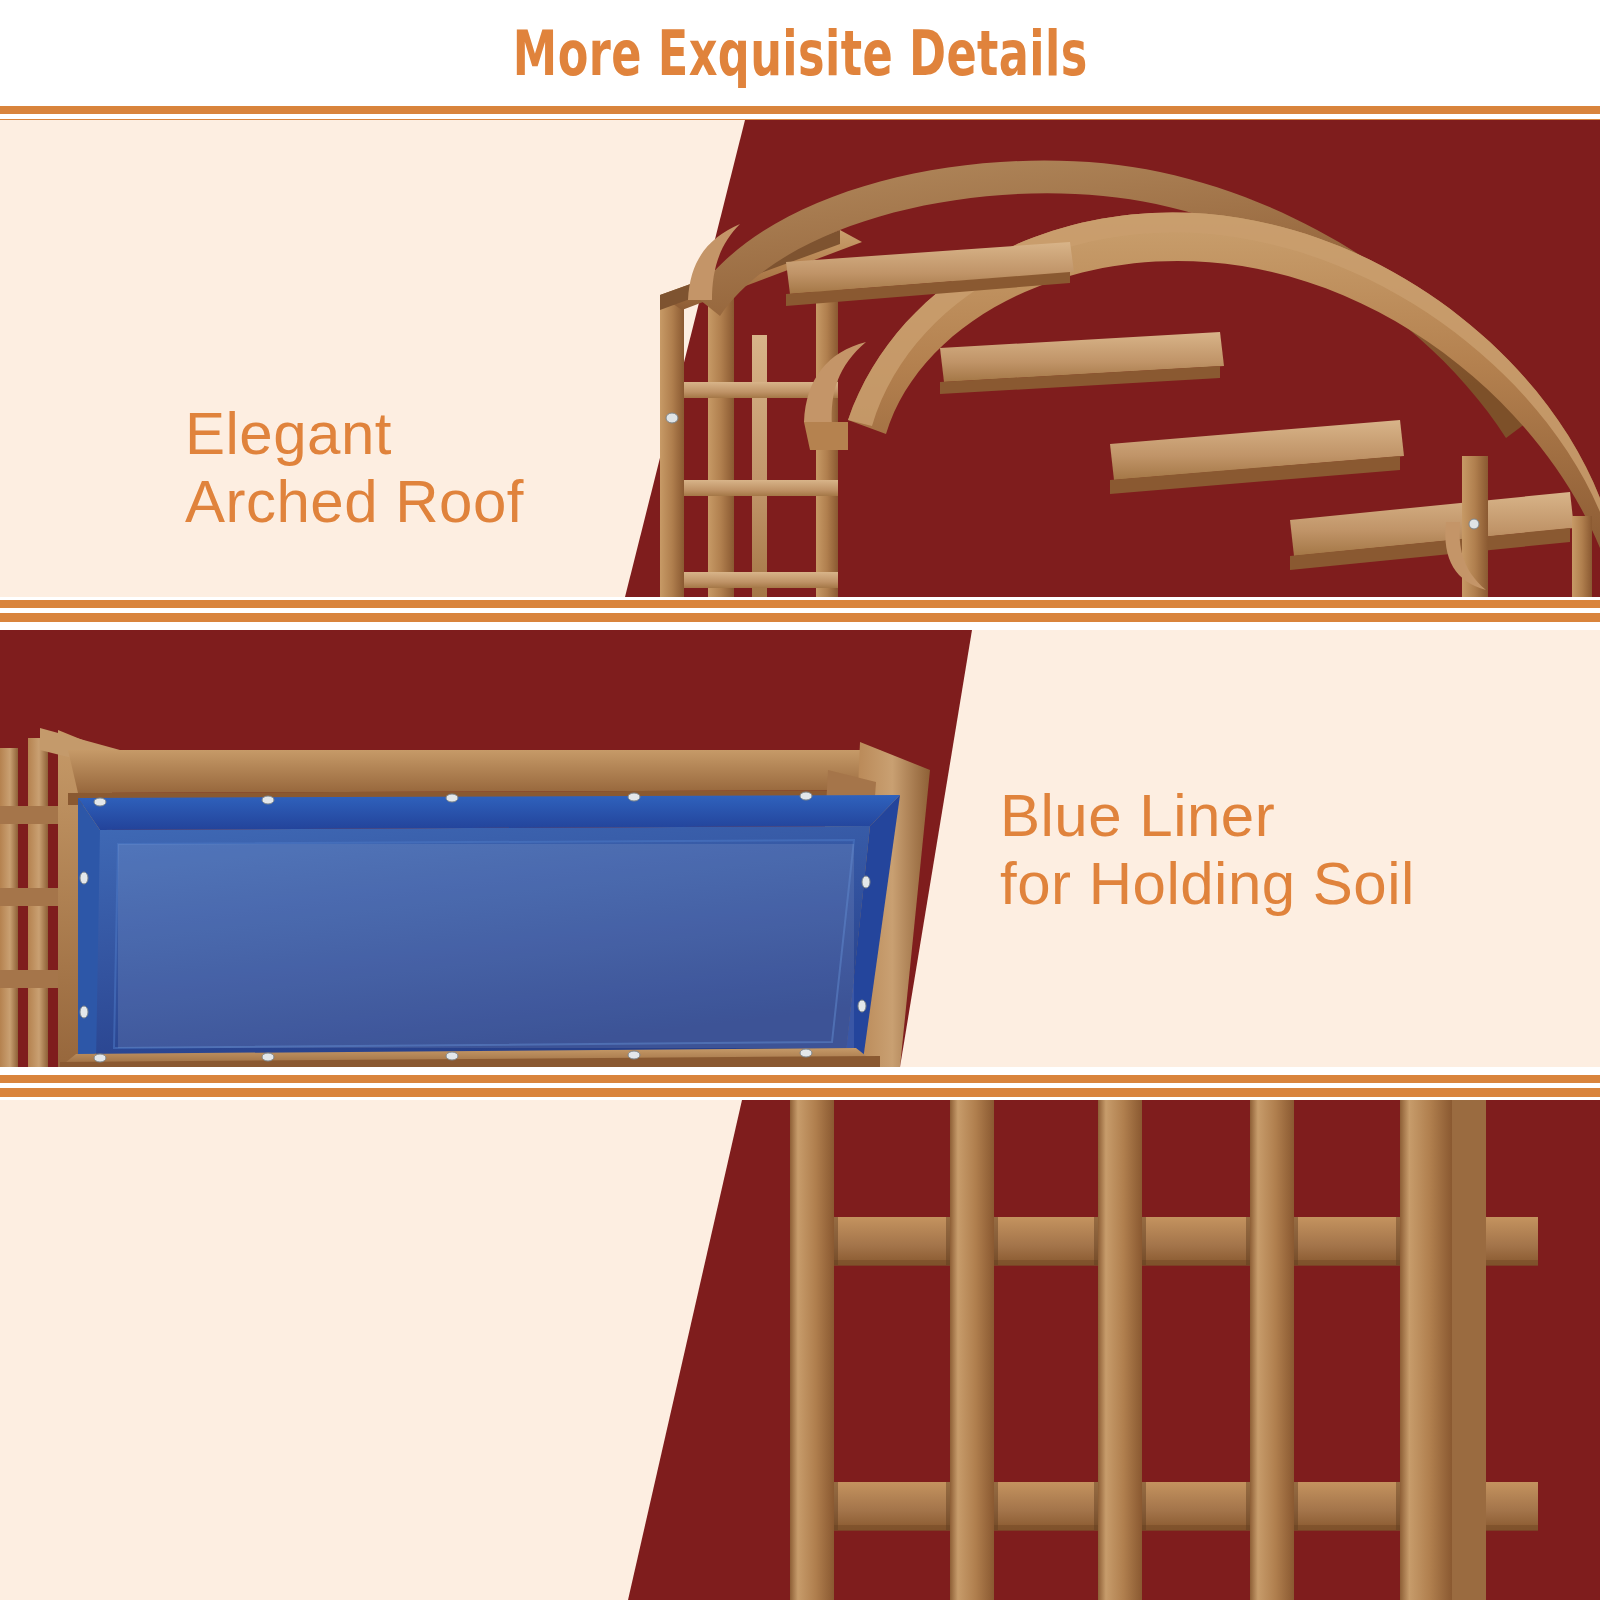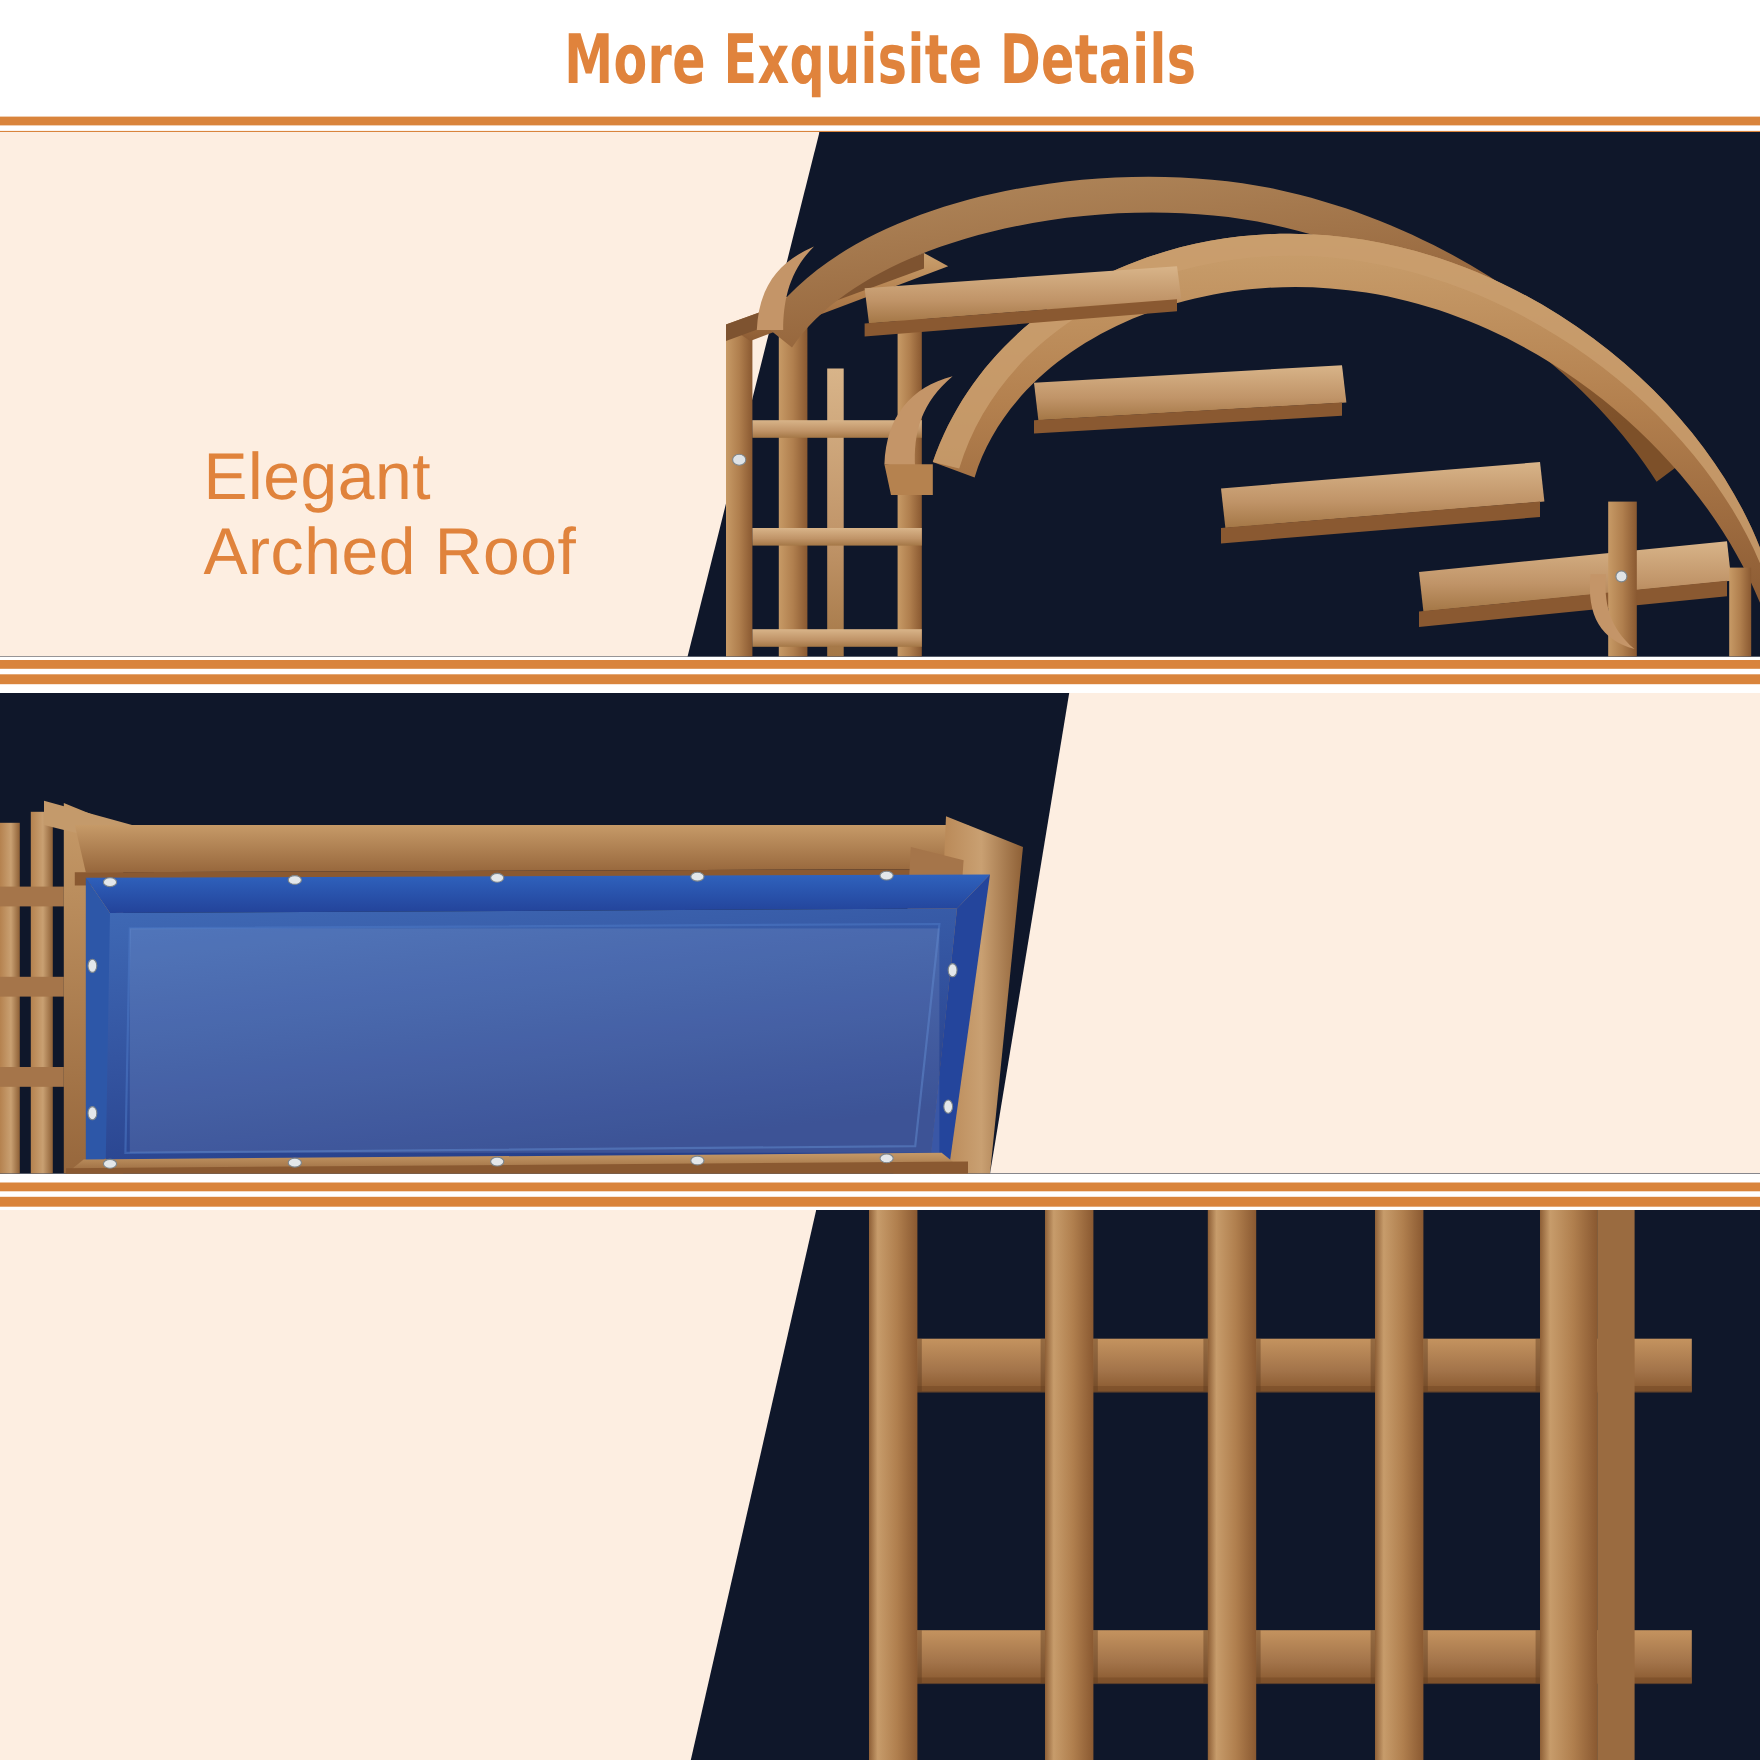--- a/index.html
+++ b/index.html
@@ -29,21 +29,21 @@
     white-space:nowrap;
   }
 
   
   .rule{position:absolute;left:0;width:1600px;}
   .rule .bar1{position:absolute;left:0;top:0;width:1600px;height:8px;background:#d9843c;}
   .rule .bar2{position:absolute;left:0;top:13px;width:1600px;height:9px;background:#d9843c;}
   .rule-h{height:22px;}
 
   
-  .panel{position:absolute;left:0;width:1600px;overflow:hidden;background:#0f172a;}
+  .panel{position:absolute;left:0;width:1600px;overflow:hidden;background:#7f1d1d;}
 
   .cream{position:absolute;background:#fdeee1;}
 
   .label{
     position:absolute;
     color:#e0833c;
     font-size:60px;
     line-height:1.14;
     font-weight:400;
     letter-spacing:0.5px;
@@ -254,20 +254,22 @@
 
         <ellipse cx="84" cy="248" rx="4" ry="6" fill="#e3e7ea" stroke="#7d858b" stroke-width="1"></ellipse>
         <ellipse cx="84" cy="382" rx="4" ry="6" fill="#e3e7ea" stroke="#7d858b" stroke-width="1"></ellipse>
         <ellipse cx="866" cy="252" rx="4" ry="6" fill="#e3e7ea" stroke="#7d858b" stroke-width="1"></ellipse>
         <ellipse cx="862" cy="376" rx="4" ry="6" fill="#e3e7ea" stroke="#7d858b" stroke-width="1"></ellipse>
       </svg>
     </div>
 
     <div class="cream" id="p2-cream"></div>
 
+    <div class="label" id="p2-label">Blue Liner
+for Holding Soil</div>
   </div>
 
   <div class="rule rule-h" style="top:1075px;">
     <div class="bar1"></div>
     <div class="bar2"></div>
   </div>
 
   <div class="panel" id="panel3">
 
     <div class="cream" id="p3-cream"></div>

